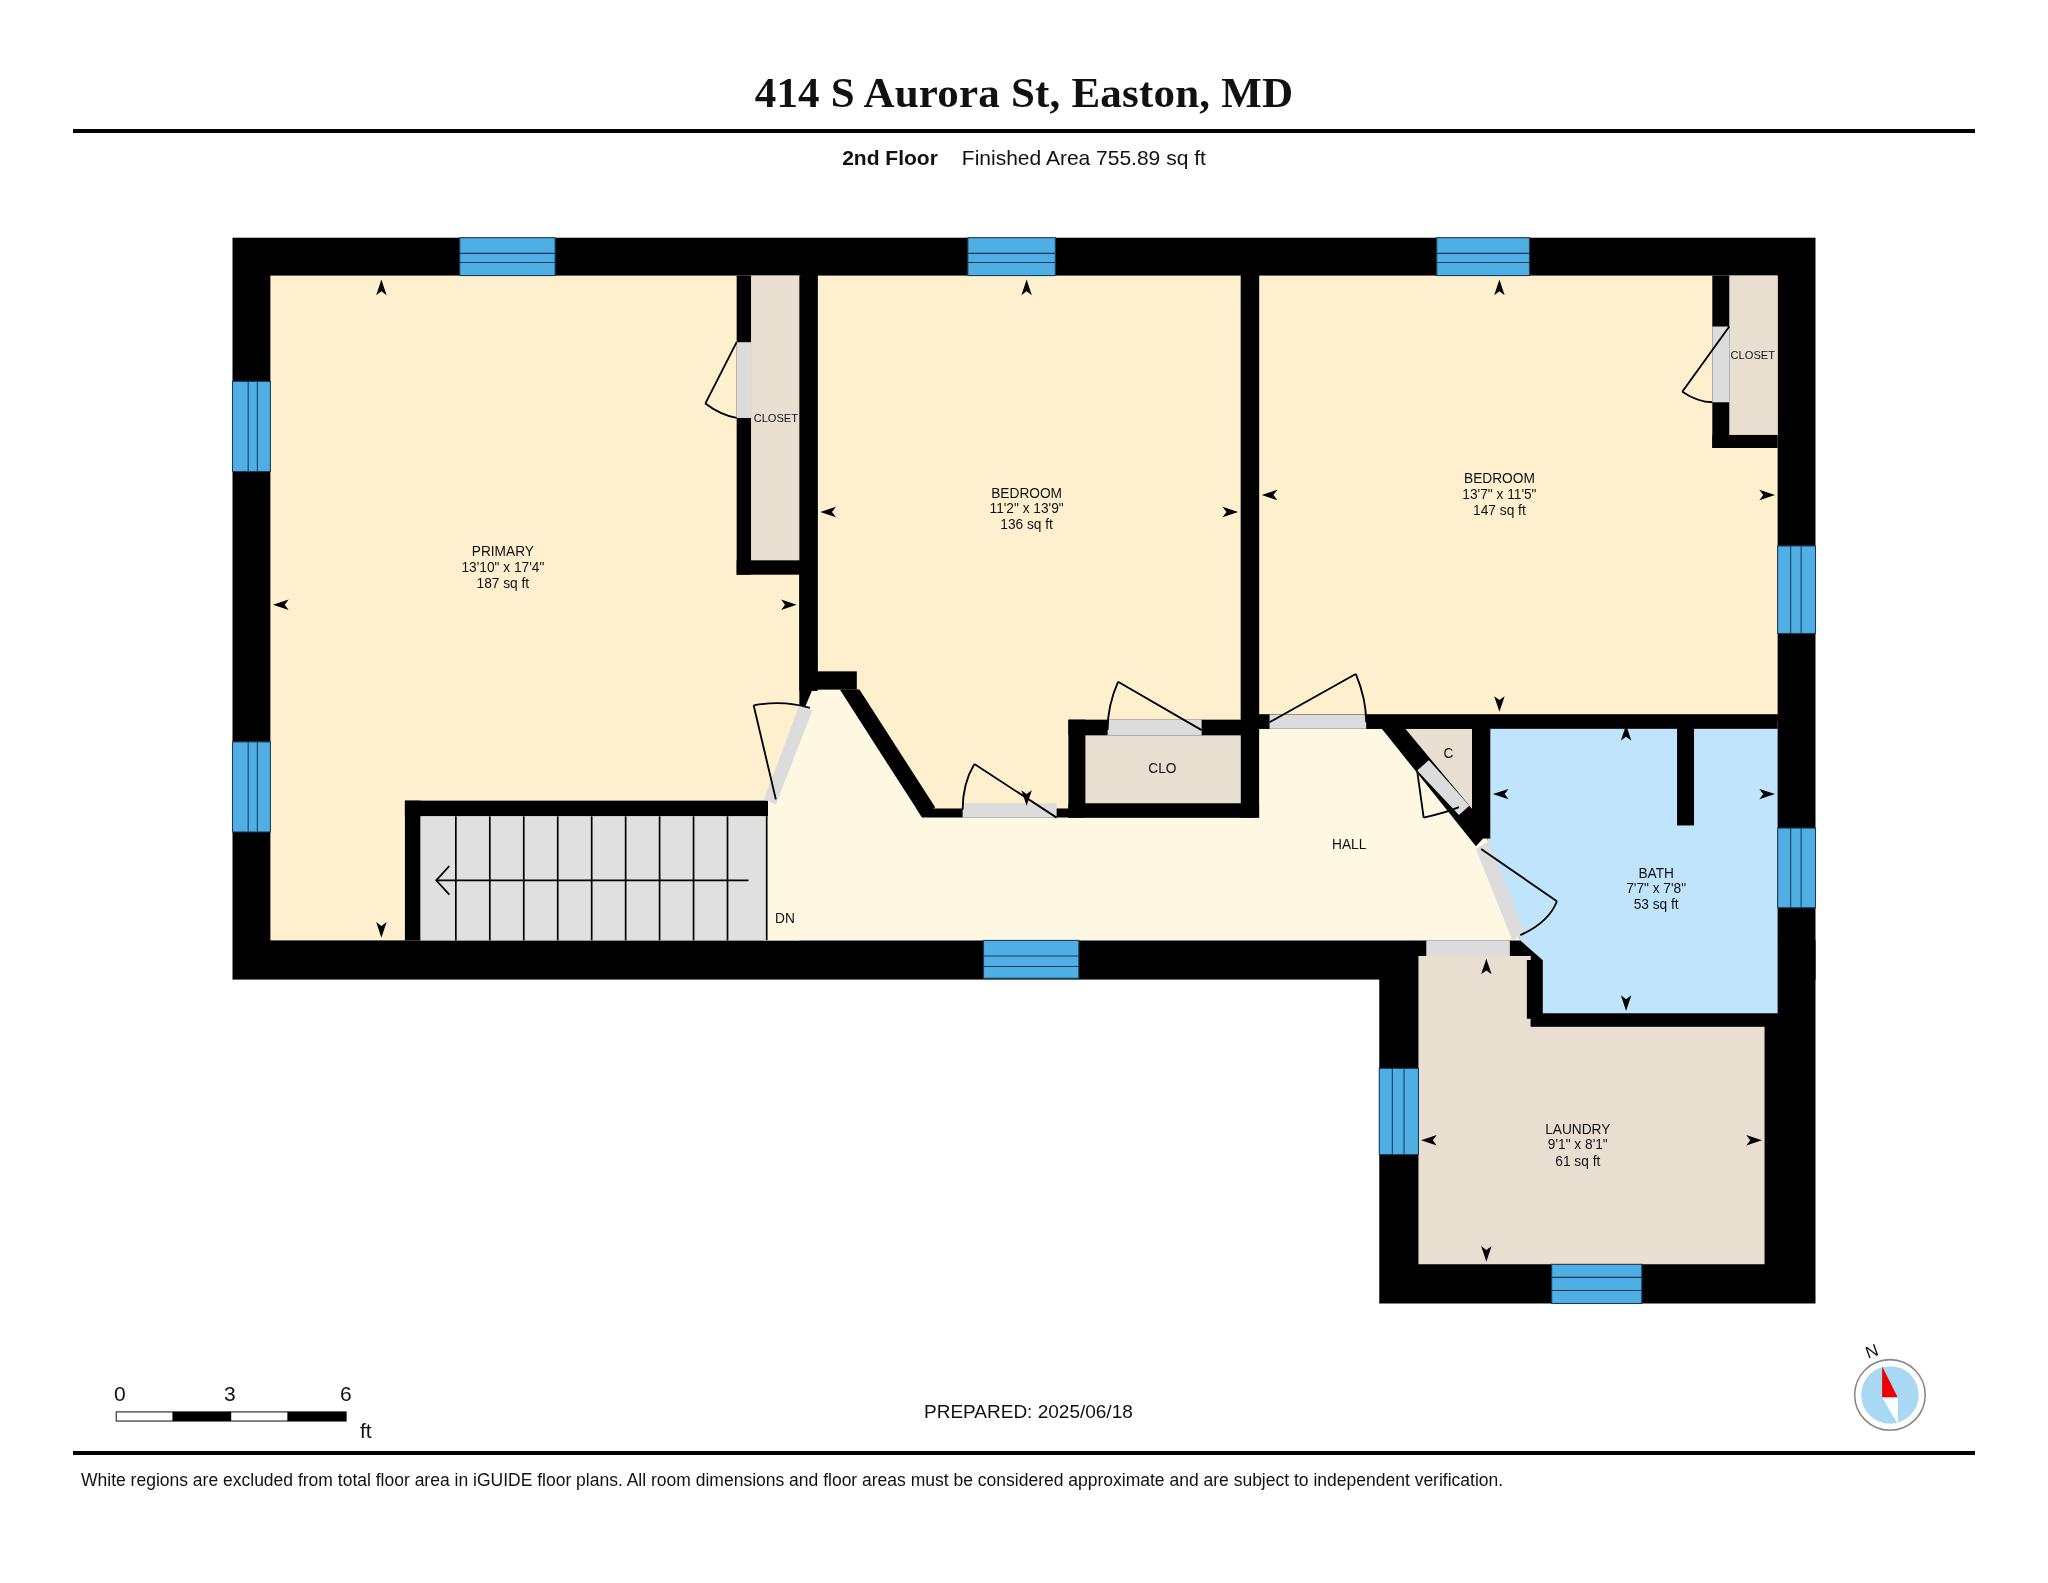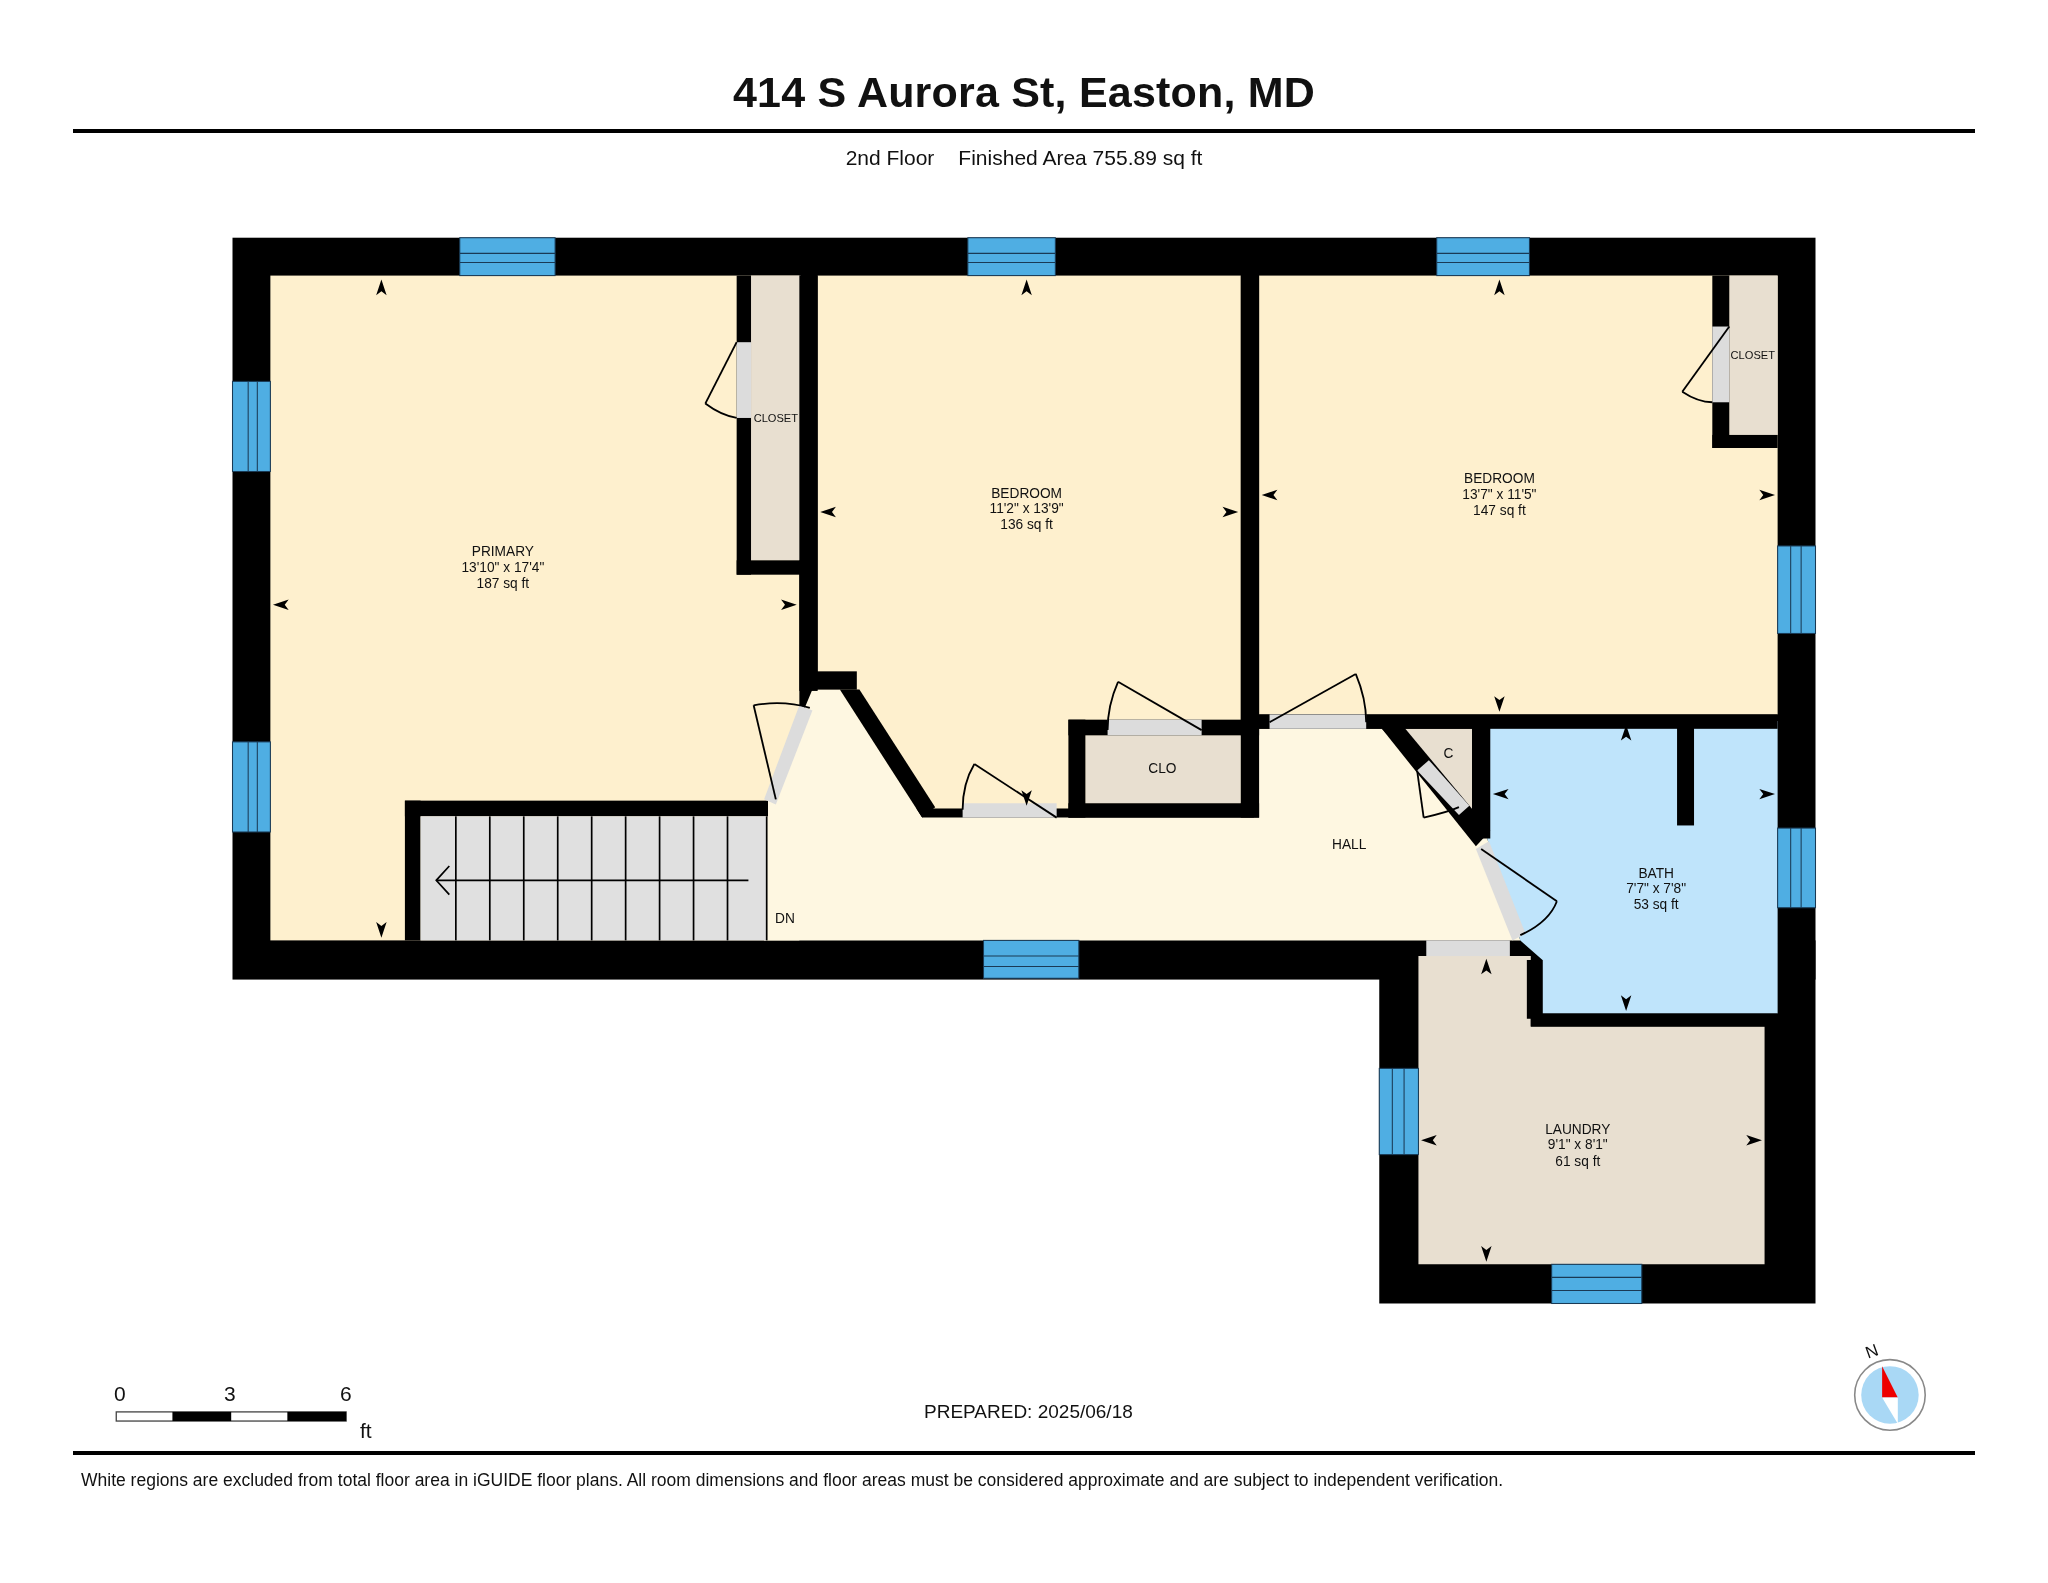--- a/index.html
+++ b/index.html
@@ -1,20 +1,20 @@
 <!DOCTYPE html>
 <html><head>
 <meta charset="utf-8">
 <style>
   html, body { margin: 0; padding: 0; background: #ffffff; }
   body { width: 2048px; height: 1583px; position: relative; overflow: hidden; font-family: "Liberation Sans", sans-serif; color: #111; }
-  .title { position: absolute; left: 0; width: 2048px; top: 68px; text-align: center; font-size: 43px; font-weight: bold; letter-spacing: 0.2px; }
+  .title { position: absolute; left: 0; width: 2048px; top: 68px; text-align: center; font-size: 43px; font-weight: bold; letter-spacing: 0.2px; font-family: Liberation Serif, serif; }
   .rule { position: absolute; left: 73px; width: 1902px; height: 4px; background: #000; }
   .subtitle { position: absolute; left: 0; width: 2048px; top: 146px; text-align: center; font-size: 21px; }
-  .subtitle .floor { font-weight: normal; margin-right: 24px; }
+  .subtitle .floor { font-weight: bold; margin-right: 24px; }
   .plan { position: absolute; left: 0; top: 0; width: 2048px; height: 1583px; }
   .prepared { position: absolute; left: 924px; top: 1401px; font-size: 19px; }
   .disclaimer { position: absolute; left: 81px; top: 1470px; font-size: 17.5px; text-align: right; }
   .scale-lbl { position: absolute; top: 1382px; font-size: 21px; }
   .scale-ft { position: absolute; left: 360px; top: 1404px; font-size: 21px; margin-top: 15px; }
   .compass-n { position: absolute; left: 1866px; top: 1342px; font-size: 17px; transform: rotate(-20deg); }
 </style>
 </head>
 <body>
 

